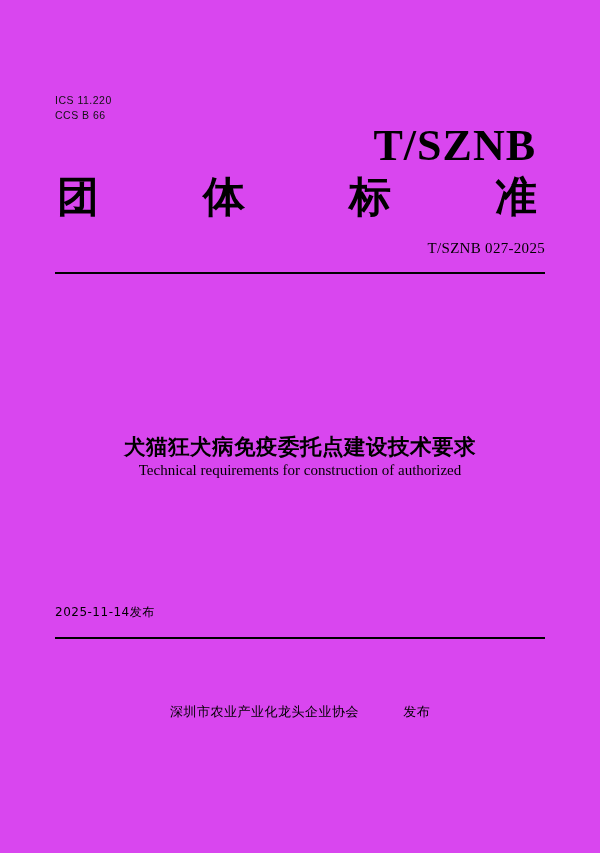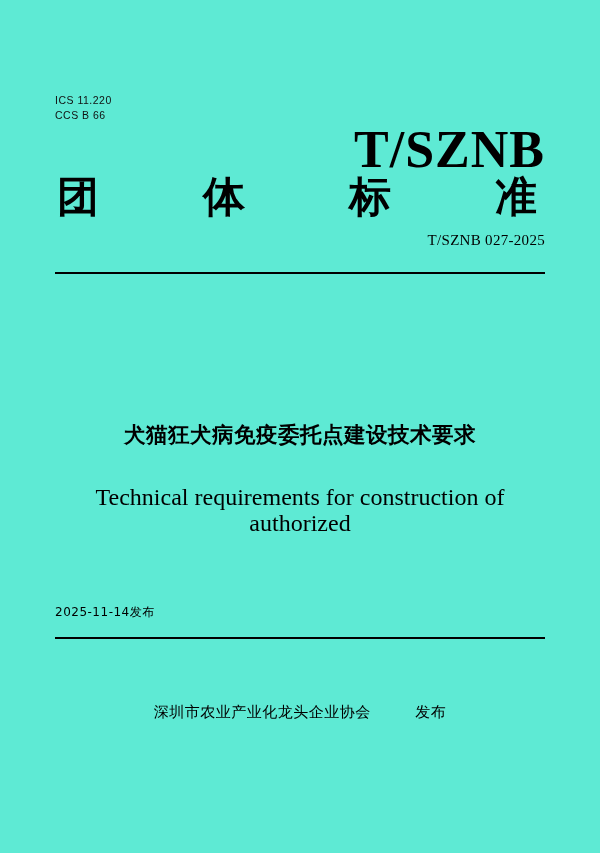--- a/index.html
+++ b/index.html
@@ -13,21 +13,21 @@
     position: relative;
     font-family: "Liberation Serif", serif;
     color: #000000;
     overflow: hidden;
   }
   .page {
     position: absolute;
     left: 0; top: 0;
     width: 600px;
     height: 853px;
-    background: #5eead4;
+    background: #d946ef;
   }
   .content {
     position: absolute;
     left: 55px;
     top: 0;
     width: 490px;
     height: 853px;
   }
 
   
@@ -39,23 +39,23 @@
     font-size: 10.5px;
     line-height: 15px;
     letter-spacing: 0.5px;
     color: #111;
   }
 
   
   .std-mark {
     position: absolute;
     top: 124px;
-    right: 0;
-    font-family: "Liberation Serif", serif;
-    font-size: 52px;
+    right: 9px;
+    font-family: "Liberation Serif", serif;
+    font-size: 44px;
     font-weight: bold;
     letter-spacing: 1px;
     color: #000;
     line-height: 1;
   }
 
   
   .tuanti {
     position: absolute;
     top: 175px;
@@ -67,62 +67,61 @@
     font-size: 42px;
     font-weight: bold;
     color: #000;
     line-height: 1.05;
   }
   .tuanti span { display: inline-block; }
 
   
   .std-no {
     position: absolute;
-    top: 232px;
+    top: 240px;
     right: 0;
     font-family: "Liberation Serif", serif;
     font-size: 15px;
     letter-spacing: 0.3px;
     color: #000;
   }
 
   
   .rule {
     position: absolute;
     top: 272px;
     left: 0;
     width: 490px;
     height: 2px;
     background: #000;
   }
 
   
   .title-cn {
     position: absolute;
-    top: 420px;
+    top: 432px;
     left: 0;
     width: 490px;
     text-align: center;
     font-family: "DejaVu Sans", sans-serif;
     font-size: 21.5px;
     font-weight: bold;
     letter-spacing: 0.5px;
     color: #000;
   }
   .title-en {
     position: absolute;
     top: 457px;
     left: 0;
     width: 490px;
     text-align: center;
     font-family: "Liberation Serif", serif;
-    font-size: 24px;
+    font-size: 15px;
     line-height: 26px;
     color: #000;
-    margin-top: 27px;
   }
 
   
   .dates {
     position: absolute;
     top: 604px;
     left: 0;
     width: 490px;
     display: flex;
     justify-content: space-between;
@@ -142,22 +141,22 @@
     background: #000;
   }
 
   
   .publisher {
     position: absolute;
     top: 703px;
     left: 0;
     width: 490px;
     text-align: center;
-    font-family: Liberation Serif, serif;
-    font-size: 15px;
+    font-family: Liberation Sans, sans-serif;
+    font-size: 13px;
     letter-spacing: 0.5px;
     color: #000;
   }
   .publisher .gap { display: inline-block; width: 36px; }
 </style>
 </head>
 <body>
 
 <div class="page">
   <div class="content">

